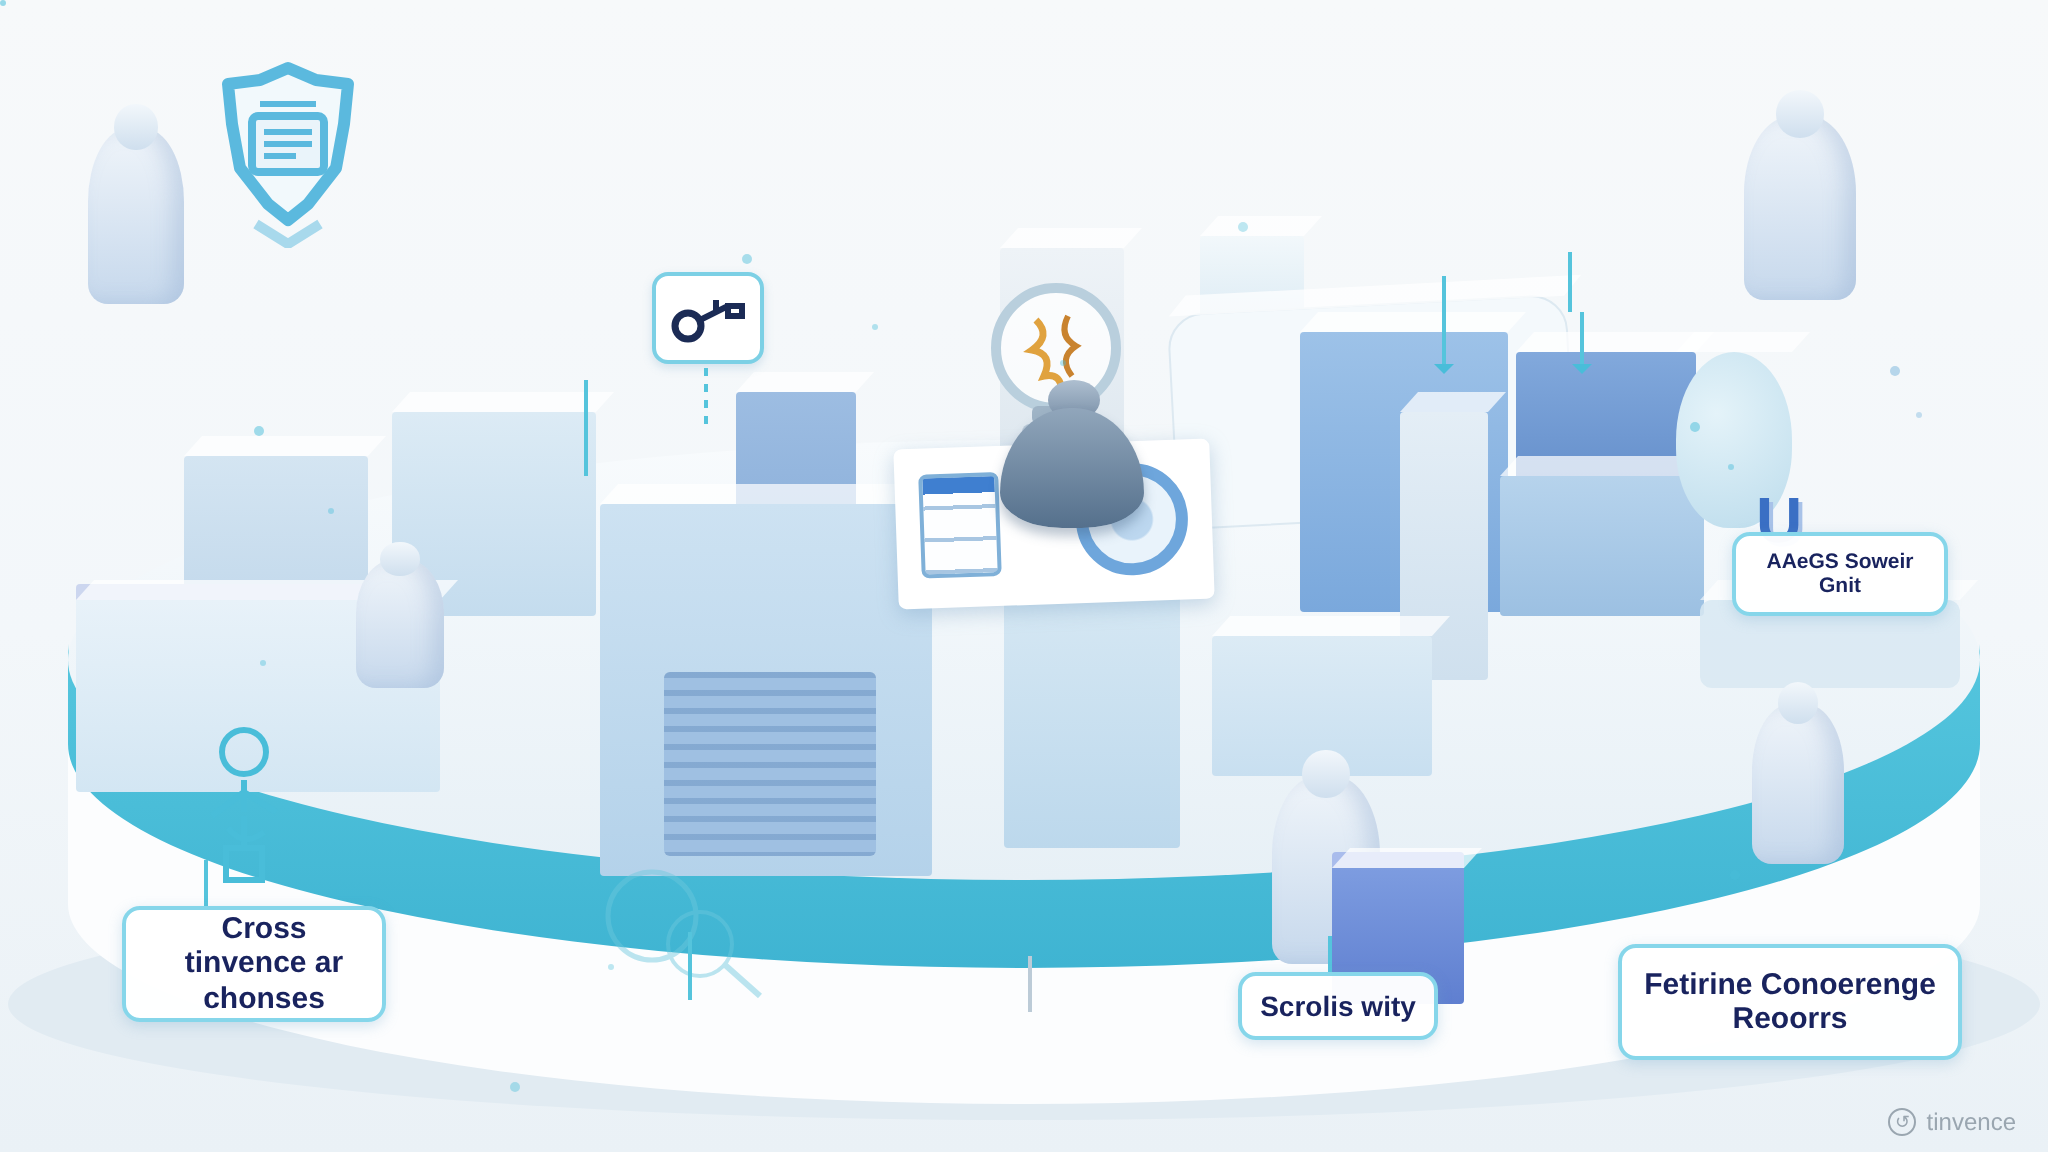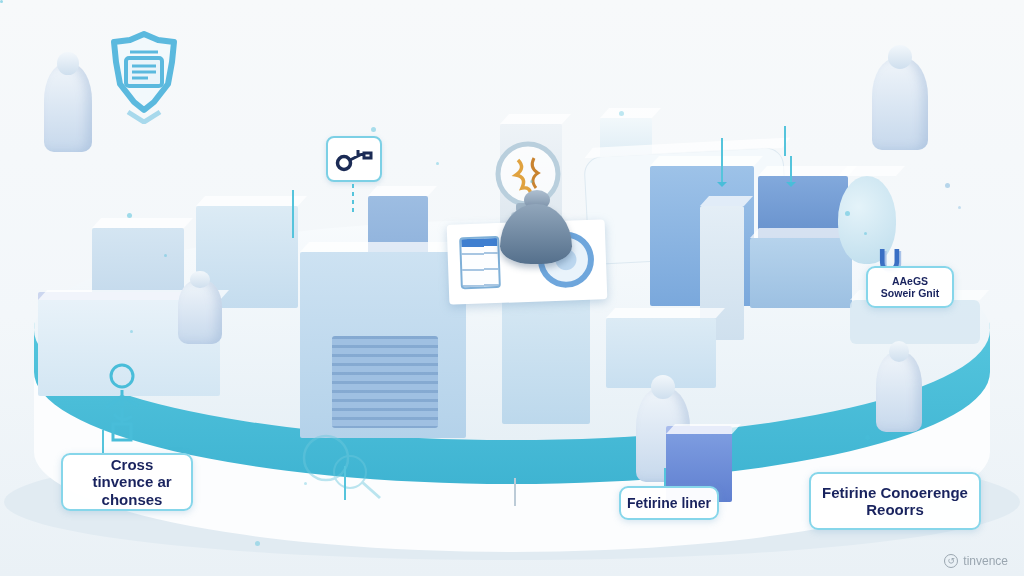--- a/index.html
+++ b/index.html
@@ -176,28 +176,28 @@
   <div class="ln" style="left:790px;top:156px;height:26px;"></div>
   <div class="ah" style="left:786px;top:182px;"></div>
   <div class="ln dash" style="left:352px;top:184px;height:30px;"></div>
   <div class="ln" style="left:102px;top:430px;height:24px;"></div>
   <div class="ln" style="left:344px;top:466px;height:34px;"></div>
   <div class="ln gray" style="left:514px;top:478px;height:28px;"></div>
   <div class="ln" style="left:664px;top:468px;height:20px;"></div>
 
   <div class="speck"></div>
 
-  <div class="co" style="left:866px;top:266px;width:88px;height:42px;font-size:10.5px;padding:0 6px;">
+  <div class="co" style="left:866px;top:266px;width:108px;height:42px;font-size:10.5px;padding:0 6px;">
     <span>AAeGS Soweir Gnit</span>
   </div>
   <div class="co" style="left:61px;top:453px;width:132px;height:58px;padding-left:20px;">
     <span>Cross tinvence ar chonses</span>
   </div>
   <div class="co nowrap" style="left:619px;top:486px;width:100px;height:34px;font-size:14px;">
-    <span>Fetirine liner</span>
+    <span>Scrolis wity</span>
   </div>
   <div class="co" style="left:809px;top:452px;width:172px;height:58px;margin-top:20px;">
     <span>Fetirine Conoerenge Reoorrs</span>
   </div>
 
 
   <div class="wm">
     <span class="ic">↺</span>
     <span>tinvence</span>
   </div>

